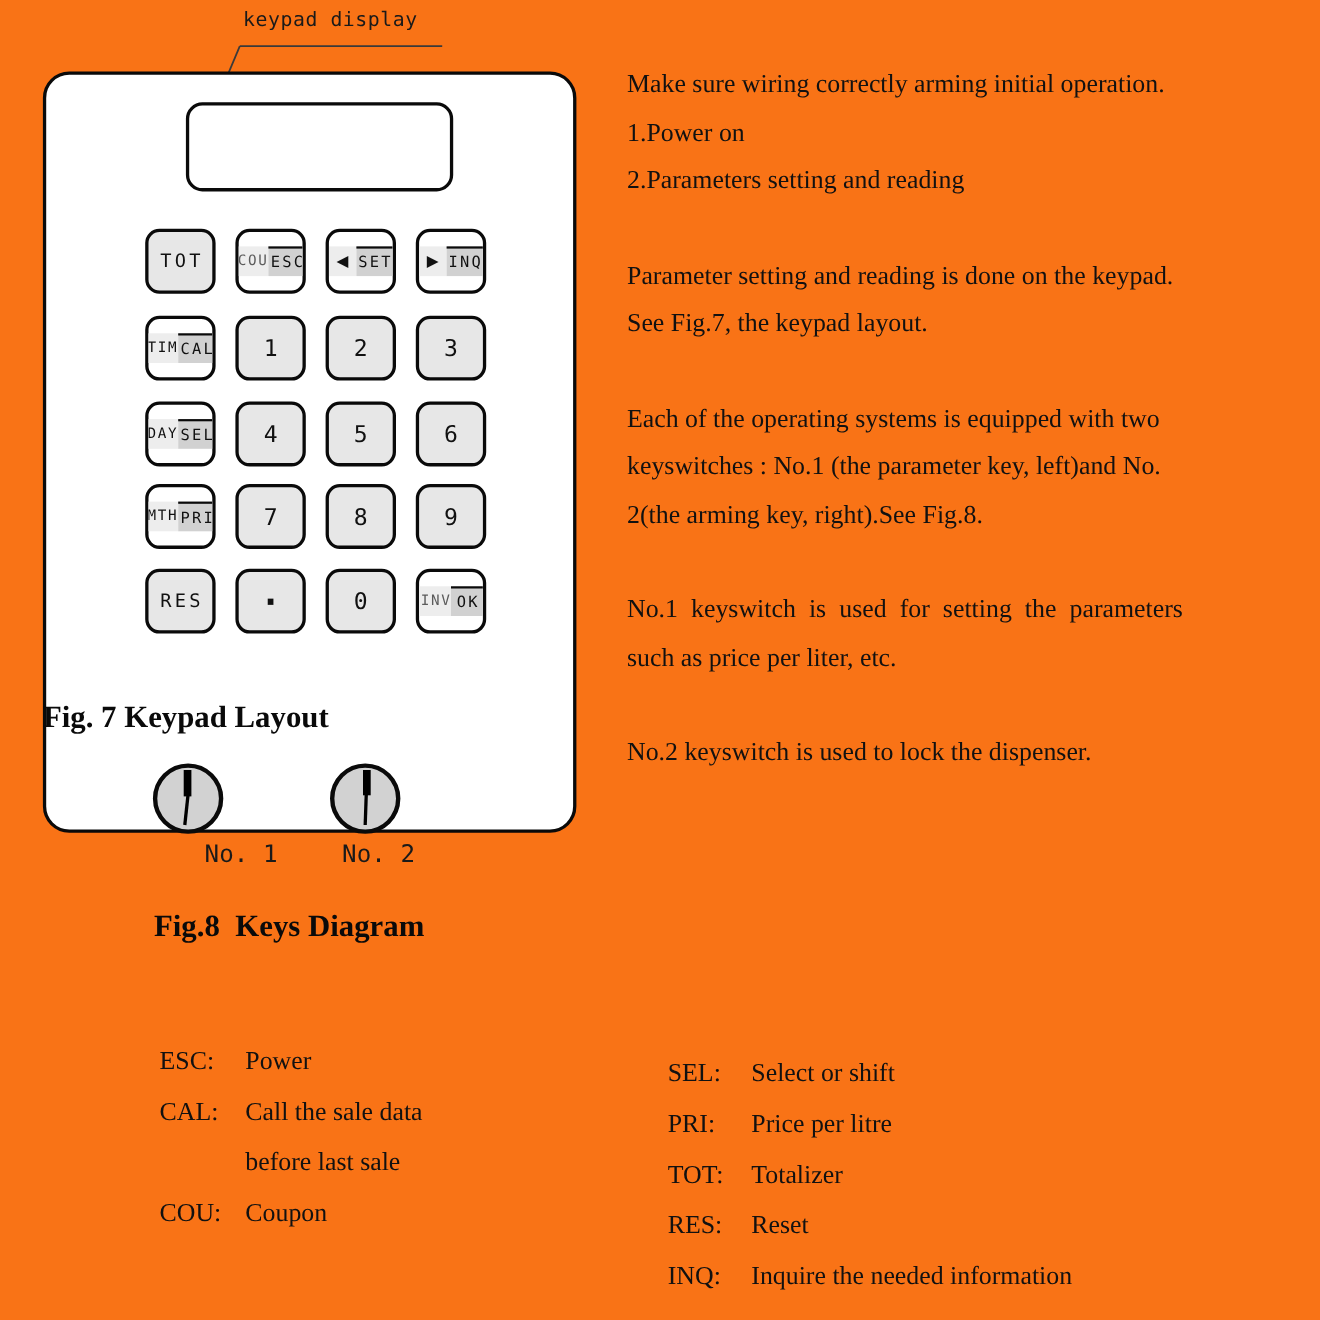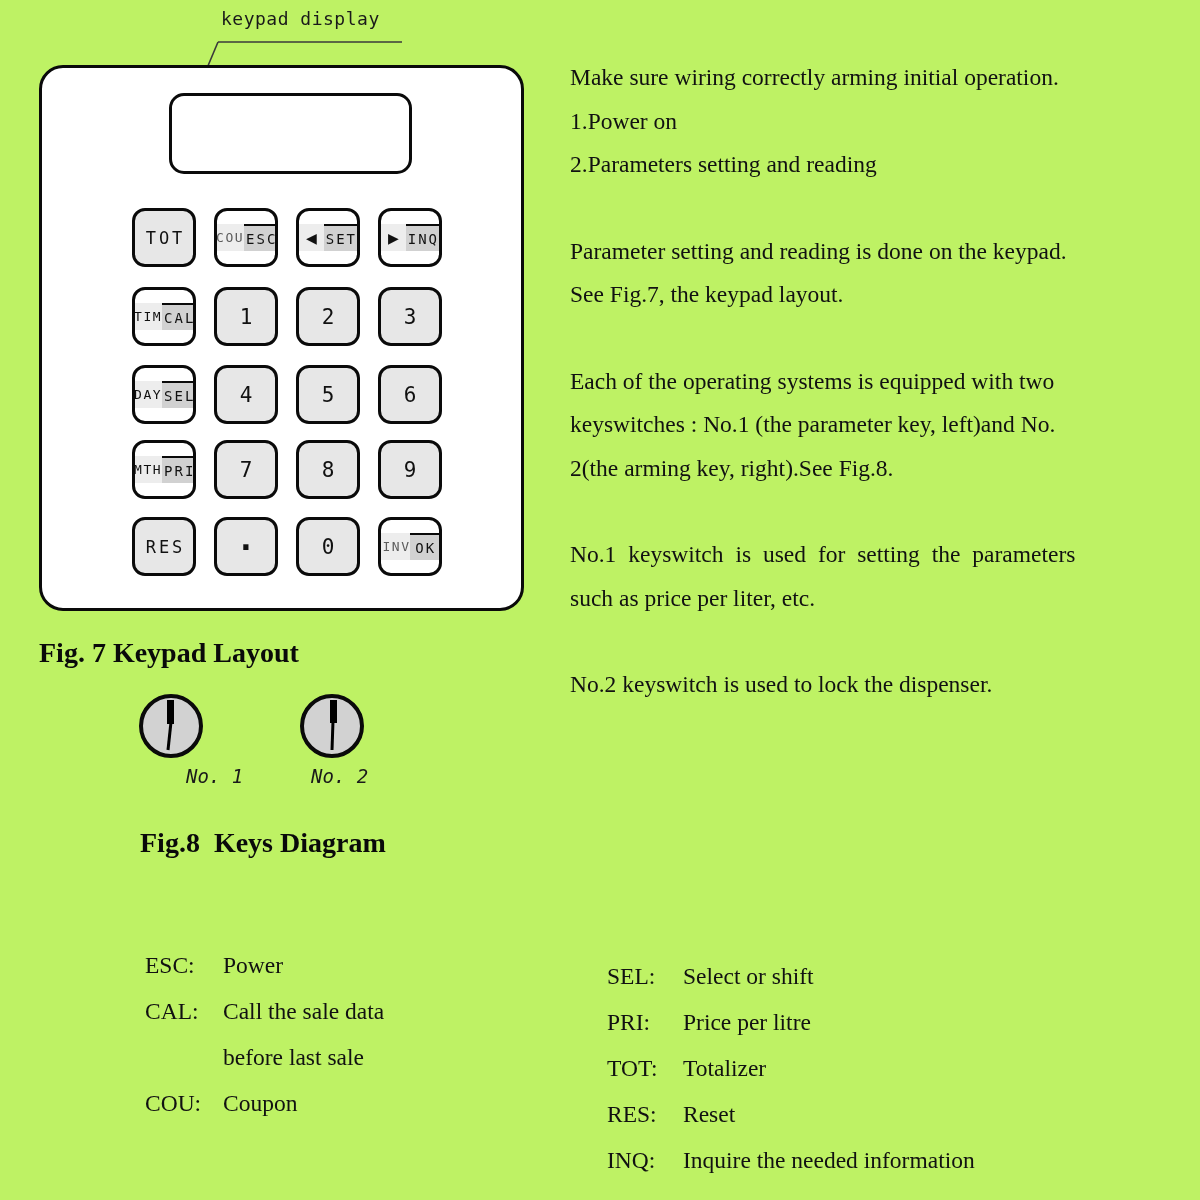--- a/index.html
+++ b/index.html
@@ -1,30 +1,30 @@
 <!DOCTYPE html>
 <html><head>
 <meta charset="utf-8">
 <style>
   html,body{margin:0;padding:0;background:#ffffff;}
   .page{
-    position:relative;width:1200px;height:1200px;background:#bef264;overflow:hidden;
+    position:relative;width:1200px;height:1200px;background:#f97316;overflow:hidden;
     font-family:"Liberation Serif", serif;color:#111;
   }
 
   
   .annotation-label{
     position:absolute;left:221px;top:8px;
     font-family:"DejaVu Sans Mono","Liberation Mono",monospace;
     font-size:18px;letter-spacing:0.5px;color:#1a1a1a;white-space:pre;
   }
   svg.leader{position:absolute;left:0;top:0;}
 
   .panel{
-    position:absolute;left:39px;top:65px;width:485px;height:546px;
+    position:absolute;left:39px;top:65px;width:485px;height:692px;
     box-sizing:border-box;border:3px solid #0a0a0a;border-radius:24px;background:#fff;
   }
   .display{
     position:absolute;left:127px;top:25px;width:243px;height:81px;
     box-sizing:border-box;border:3px solid #0a0a0a;border-radius:15px;background:#fff;
   }
   .key{
     position:absolute;width:64px;height:59px;box-sizing:border-box;
     border:3px solid #0a0a0a;border-radius:13px;background:#e7e7e7;
     display:flex;align-items:center;justify-content:center;
@@ -42,21 +42,21 @@
 
   .fig-caption{
     position:absolute;font-weight:bold;font-size:28px;color:#0a0a0a;white-space:pre;
   }
   .fig7{left:39px;top:637px;width:500px;text-align:left;}
   .fig8{left:140px;top:827px;}
 
   .keyswitch{position:absolute;width:68px;height:68px;}
   .ks-label{
     position:absolute;font-family:"DejaVu Sans Mono","Liberation Mono",monospace;
-    font-size:19px;color:#1a1a1a;white-space:pre;font-style:italic;
+    font-size:22px;color:#1a1a1a;white-space:pre;
   }
 
   
   .right-col{position:absolute;left:570px;top:56px;width:600px;}
   .right-col p{margin:0 0 43px 0;font-size:23.5px;line-height:43.5px;}
   .right-col p .tline{display:block;}
   .right-col .wide{word-spacing:6px;}
 
   
   .abbr-list{position:absolute;font-size:23.5px;line-height:46px;}

